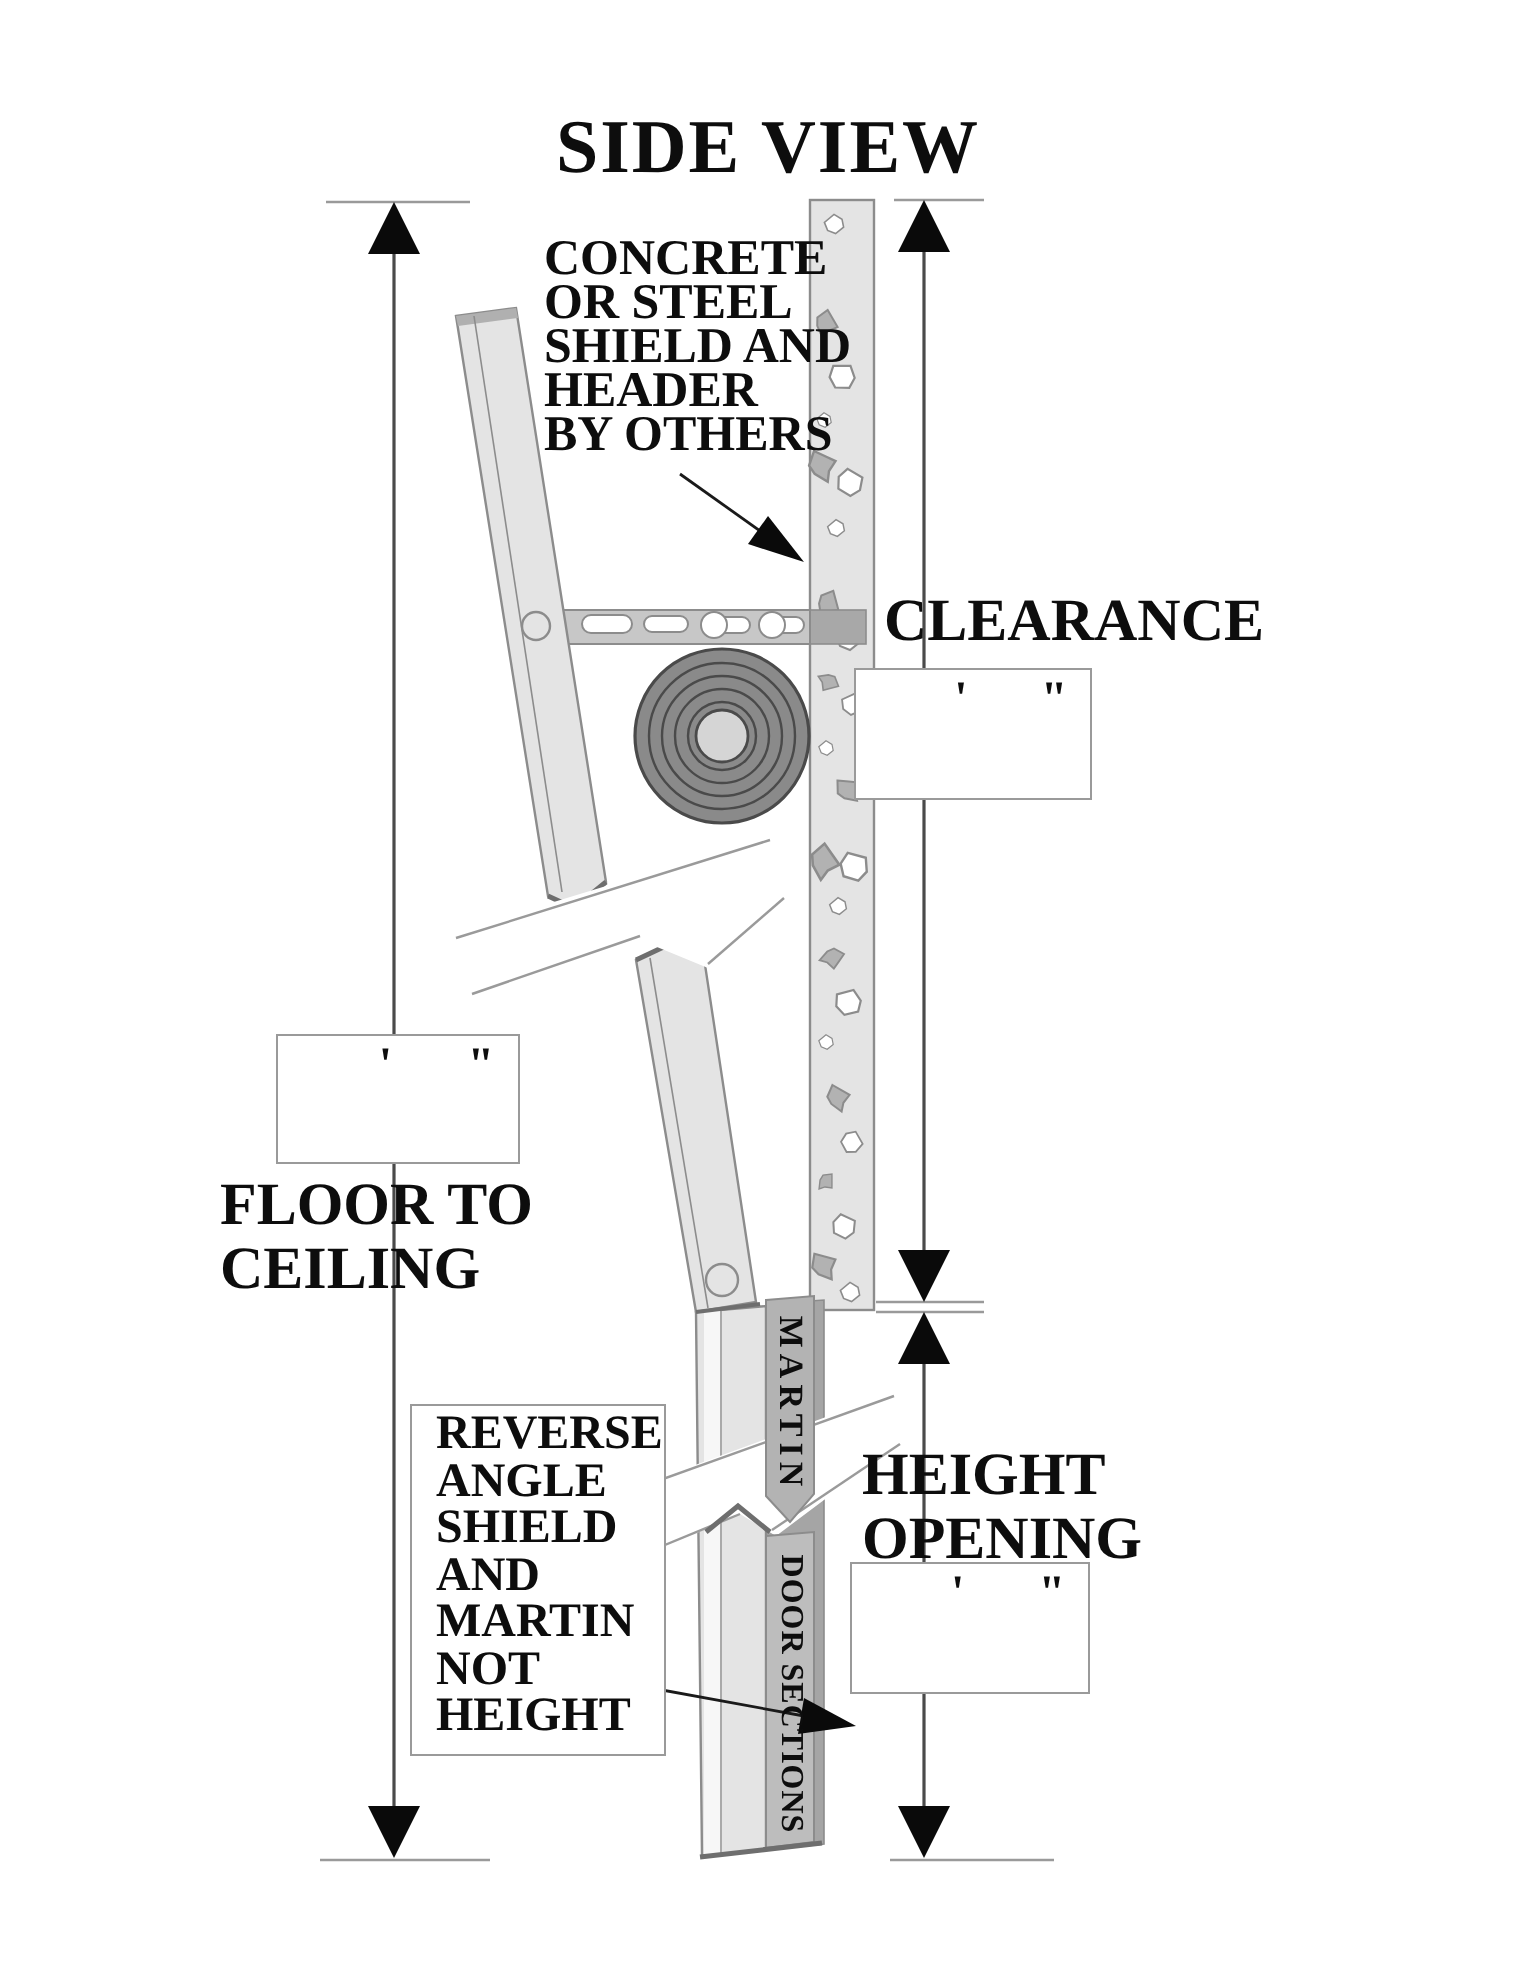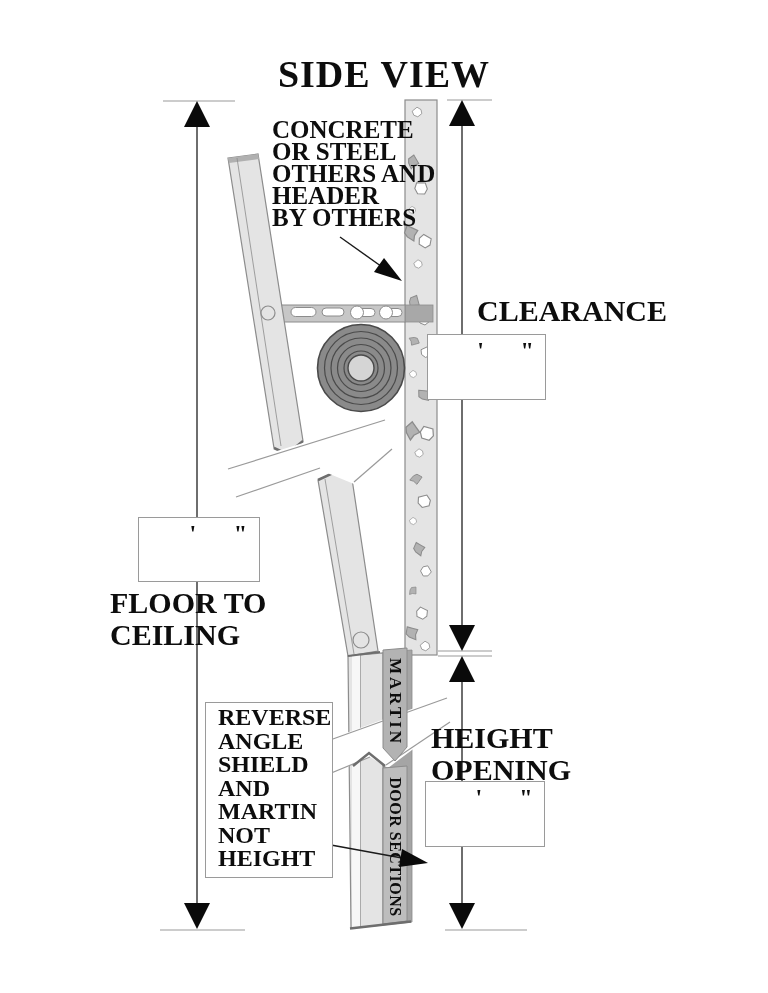--- a/index.html
+++ b/index.html
@@ -160,26 +160,26 @@
       <line x1="320" y1="843" x2="402" y2="858" stroke="#1a1a1a" stroke-width="1.4"></line>
       <polygon points="428,863 399,867 402,849" fill="#0a0a0a"></polygon>
     </g>
   </svg>
 
   <div class="abs lbl title" style="top:52px;left:0;">SIDE VIEW</div>
 
   <div class="abs lbl note" style="left:272px;top:119px;">
     <div>CONCRETE</div>
     <div>OR STEEL</div>
-    <div>OTHERS AND</div>
+    <div>SHIELD AND</div>
     <div>HEADER</div>
     <div>BY OTHERS</div>
   </div>
 
-  <div class="abs lbl dim-label" style="left:442px;top:295px;margin-left:35px;">CLEARANCE</div>
+  <div class="abs lbl dim-label" style="left:442px;top:295px;">CLEARANCE</div>
 
   <div class="fill-box" style="left:427px;top:334px;width:117px;height:64px;">
     <span class="mark feet">'</span>
     <span class="mark inch">"</span>
   </div>
 
   <div class="fill-box" style="left:138px;top:517px;width:120px;height:63px;">
     <span class="mark feet">'</span>
     <span class="mark inch">"</span>
   </div>

